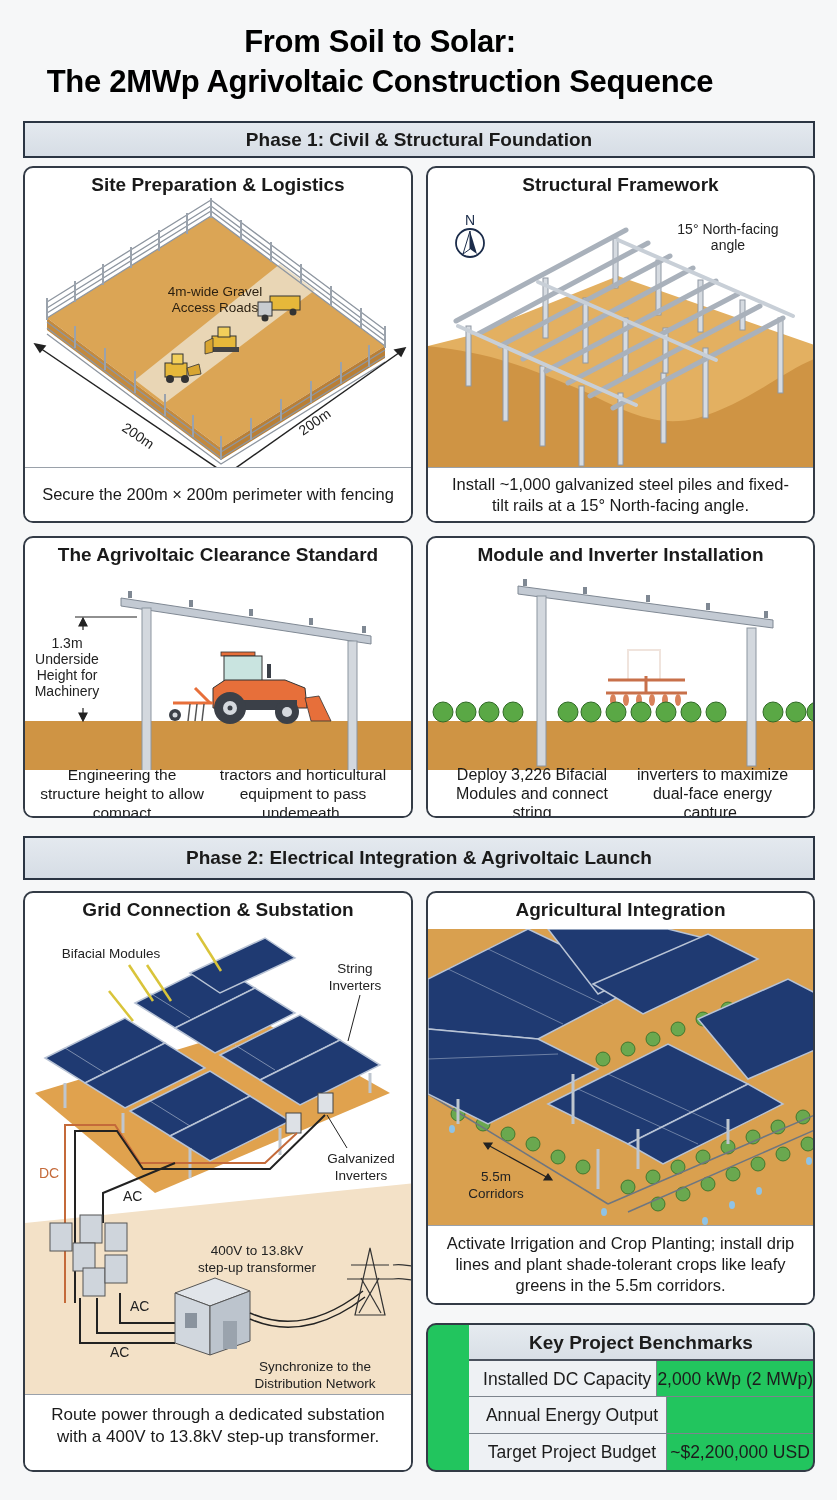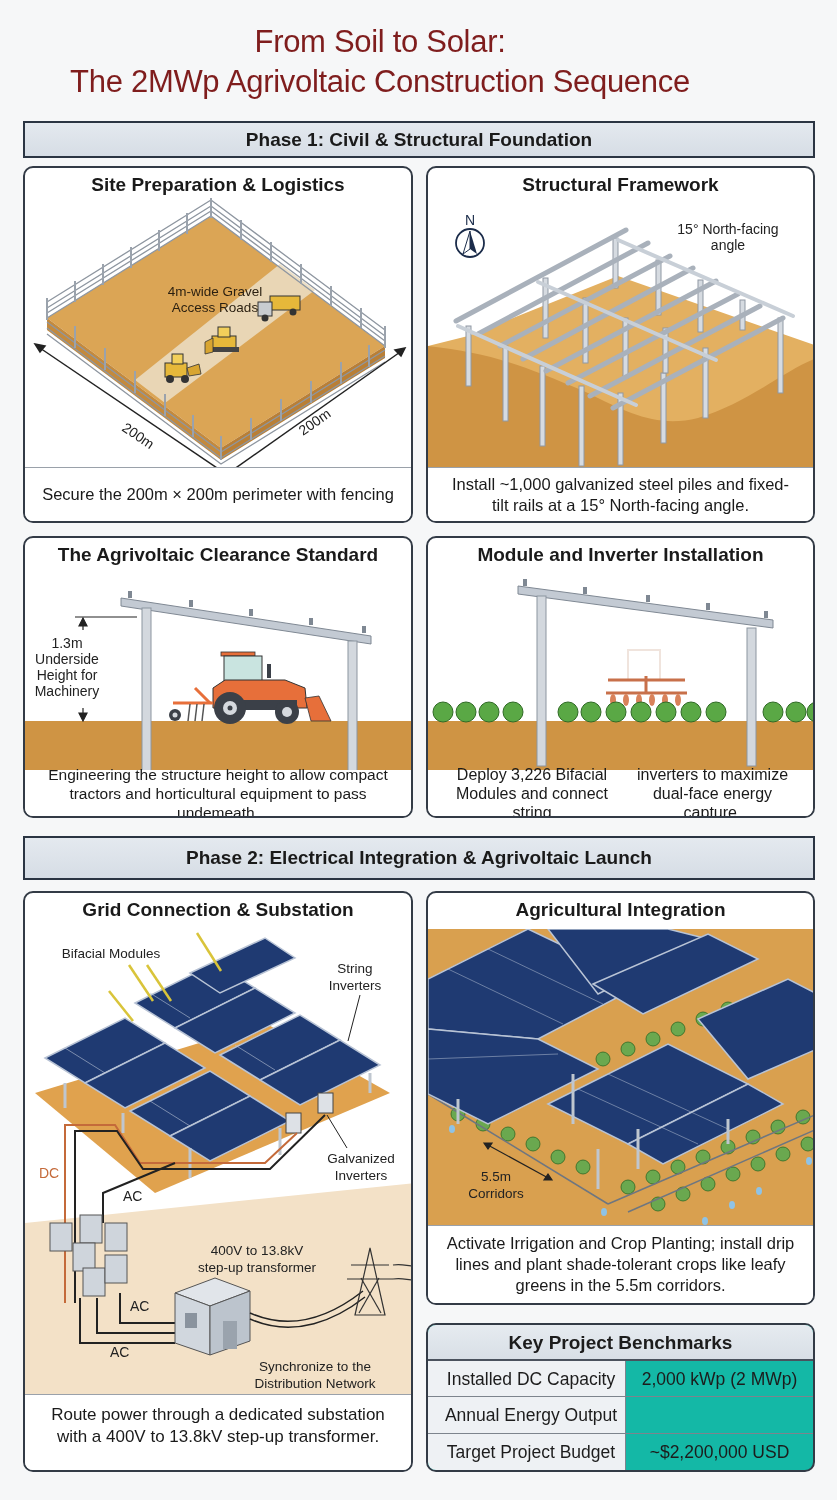--- a/index.html
+++ b/index.html
@@ -3,21 +3,21 @@
 <meta charset="utf-8">
 <style>
   * { box-sizing: border-box; margin: 0; padding: 0; }
   body {
     width: 837px; height: 1500px; background: #f6f7f8;
     font-family: "Liberation Sans", "DejaVu Sans", sans-serif;
     color: #1c1c1c; position: relative; overflow: hidden;
   }
   .title {
     position: absolute; left: 0; top: 22px; width: 760px; text-align: center;
-    color: #7f1d1d; font-weight: normal; font-size: 31px; line-height: 40px; letter-spacing: -0.3px;
+    color: #000000; font-weight: bold; font-size: 31px; line-height: 40px; letter-spacing: -0.3px;
   }
   .phase-bar {
     position: absolute; left: 23px; width: 792px; height: 37px;
     background: linear-gradient(#e4e9ef, #d6dde5);
     border: 2px solid #2b3543; border-radius: 0;
     text-align: center; font-weight: bold; font-size: 19px; line-height: 33px; color: #1a1a1a;
   }
   .card {
     position: absolute; background: #fff; border: 2px solid #333b46; border-radius: 10px; overflow: hidden;
   }
@@ -28,21 +28,21 @@
   .card-caption {
     position: absolute; left: 0; right: 0; bottom: 0; text-align: center;
     font-size: 16.5px; line-height: 21px; color: #1a1a1a; background: #fff; z-index: 3;
     display: flex; align-items: center; justify-content: center; padding: 0 12px;
   }
   .card-caption.sep { border-top: 1px solid #9aa1aa; }
   .illus { position: absolute; left: 0; right: 0; }
   svg text { font-family: "Liberation Sans", "DejaVu Sans", sans-serif; }
   .bench {
     position: absolute; left: 426px; top: 1323px; width: 389px; height: 149px;
-    border: 2px solid #333b46; border-radius: 10px; overflow: hidden; background: #14b8a6;
+    border: 2px solid #333b46; border-radius: 10px; overflow: hidden; background: #22c55e; padding-left: 41px;
   }
   .bench-head {
     height: 36px; background: linear-gradient(#e6ebf0, #d8dfe6); text-align: center;
     font-weight: bold; font-size: 19px; line-height: 36px; border-bottom: 2px solid #4a525d;
   }
   .bench-row { display: flex; height: 36.3px; border-bottom: 1px solid #7d848d; }
   .bench-row:last-child { border-bottom: none; }
   .bench-label {
     width: 198px; background: #eef1f4; border-right: 1px solid #7d848d;
     font-size: 17.5px; line-height: 36px; padding-left: 9px; white-space: nowrap; text-align: center;
@@ -254,21 +254,21 @@
         </g>
       <circle cx="150" cy="177" r="6" fill="#3b4048"></circle>
         <circle cx="150" cy="177" r="2.5" fill="#d5d9de"></circle>
       <g stroke="#555" stroke-width="1.5">
           <line x1="165" y1="166" x2="163" y2="183"></line>
           <line x1="172" y1="166" x2="170" y2="183"></line>
           <line x1="179" y1="166" x2="177" y2="183"></line>
         </g>
     </g>
   </svg>
-  <div class="card-caption" style="height:46px; flex-direction:column; font-size:15.5px; line-height:19px;margin-top:13px;">
+  <div class="card-caption" style="height:46px; flex-direction:row; font-size:15.5px; line-height:19px;margin-top:13px;">
     <div>Engineering the structure height to allow compact</div>
     <div>tractors and horticultural equipment to pass undemeath.</div>
   </div>
 </div>
 
 <div class="card" style="left:426px; top:536px; width:389px; height:282px;">
   <div class="card-title">Module and Inverter Installation</div>
   <svg class="illus" style="top:0;" width="389" height="235" viewBox="0 0 389 235">
     <rect x="0" y="183" width="389" height="52" fill="#cf9444"></rect>
     <polygon points="90,48 345,82 345,90 90,56" fill="#c3cad3" stroke="#7f8893" stroke-width="1"></polygon>

